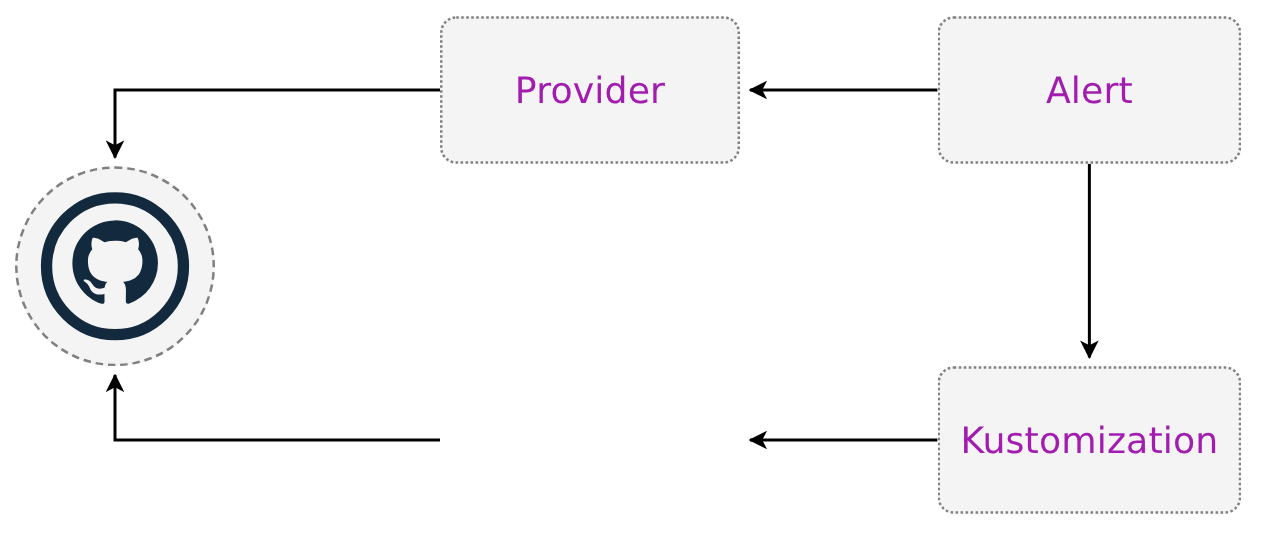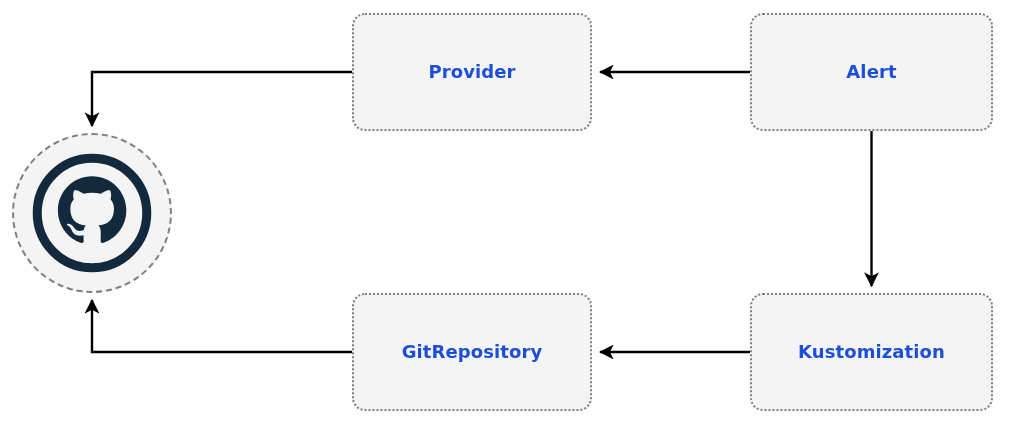--- a/index.html
+++ b/index.html
@@ -30,23 +30,23 @@
     position: absolute;
     box-sizing: border-box;
     background: #f4f4f4;
     border: 2px dotted #808080;
     border-radius: 13px;
     display: flex;
     align-items: center;
     justify-content: center;
   }
   .node-label {
-    font-size: 18px;
-    font-weight: 700;
-    color: #1d4ed8;
+    font-size: 29px;
+    font-weight: 400;
+    color: #a21caf;
     letter-spacing: 0.1px;
     line-height: 1;
     white-space: nowrap;
   }
   .gh-node {
     position: absolute;
     box-sizing: border-box;
     border: 2px dashed #808080;
     border-radius: 50%;
     background: #f4f4f4;
@@ -91,21 +91,18 @@
   </div>
 
   <div class="node-box" id="node-provider" style="left:352px; top:13px; width:240px; height:118px;">
     <span class="node-label">Provider</span>
   </div>
 
   <div class="node-box" id="node-alert" style="left:750px; top:13px; width:243px; height:118px;align-items:center;">
     <span class="node-label">Alert</span>
   </div>
 
-  <div class="node-box" id="node-gitrepository" style="left:352px; top:293px; width:240px; height:118px;">
-    <span class="node-label">GitRepository</span>
-  </div>
 
   <div class="node-box" id="node-kustomization" style="left:750px; top:293px; width:243px; height:118px;align-items:center;">
     <span class="node-label">Kustomization</span>
   </div>
 
 </div>
 
 </body></html>

